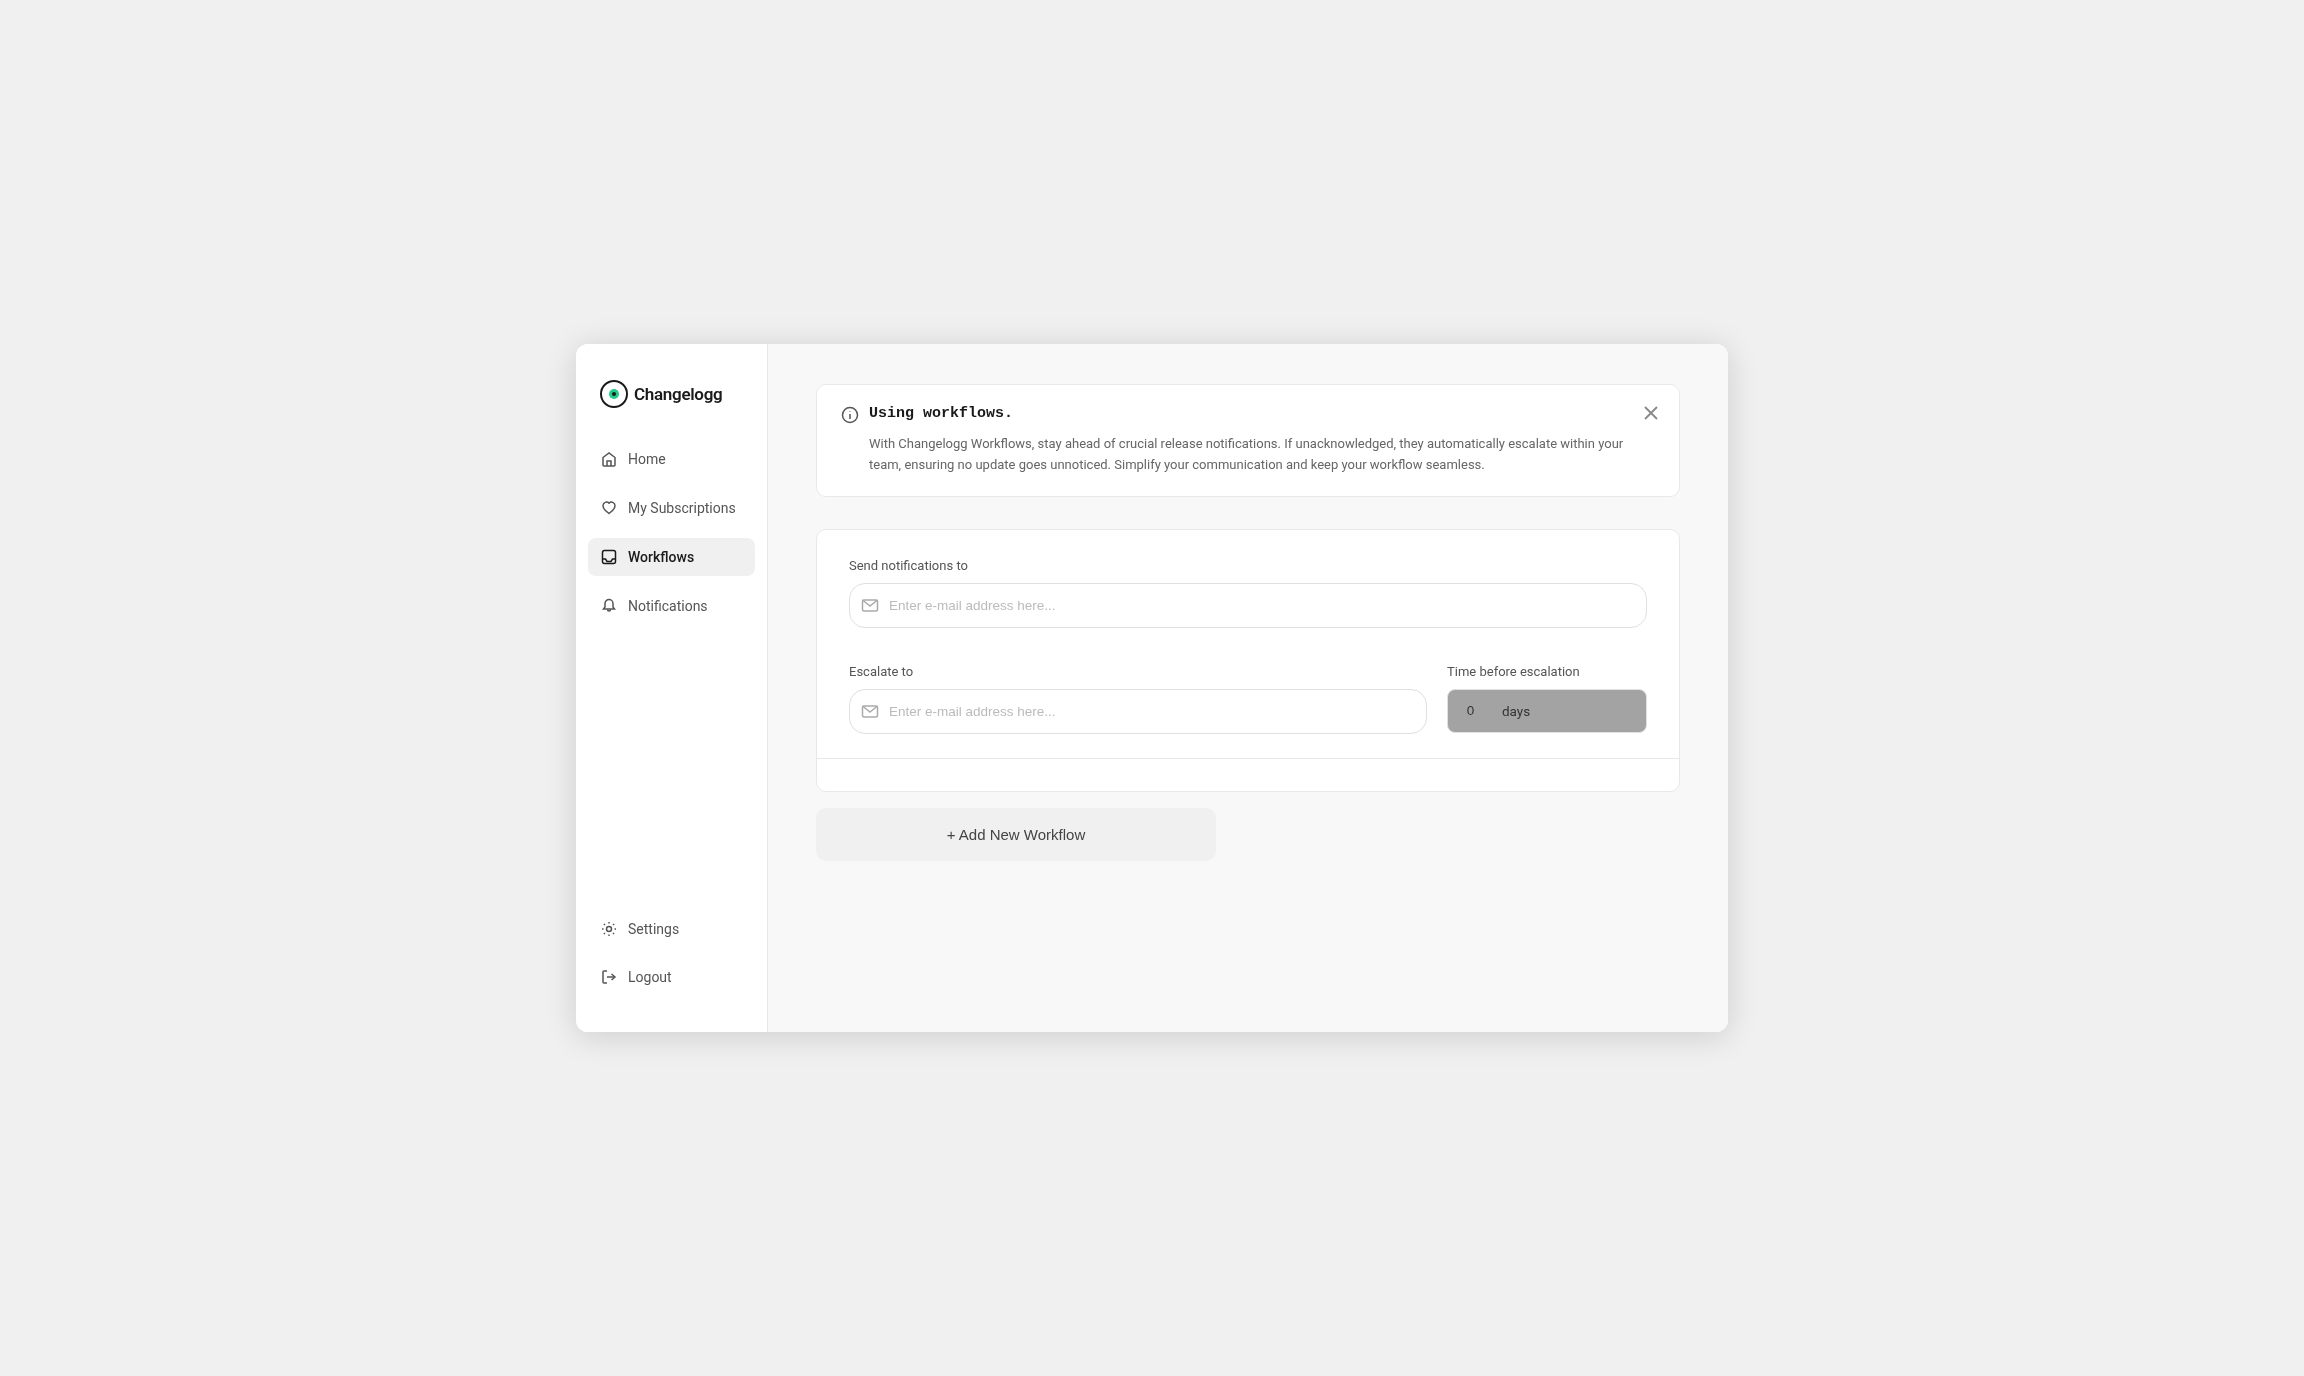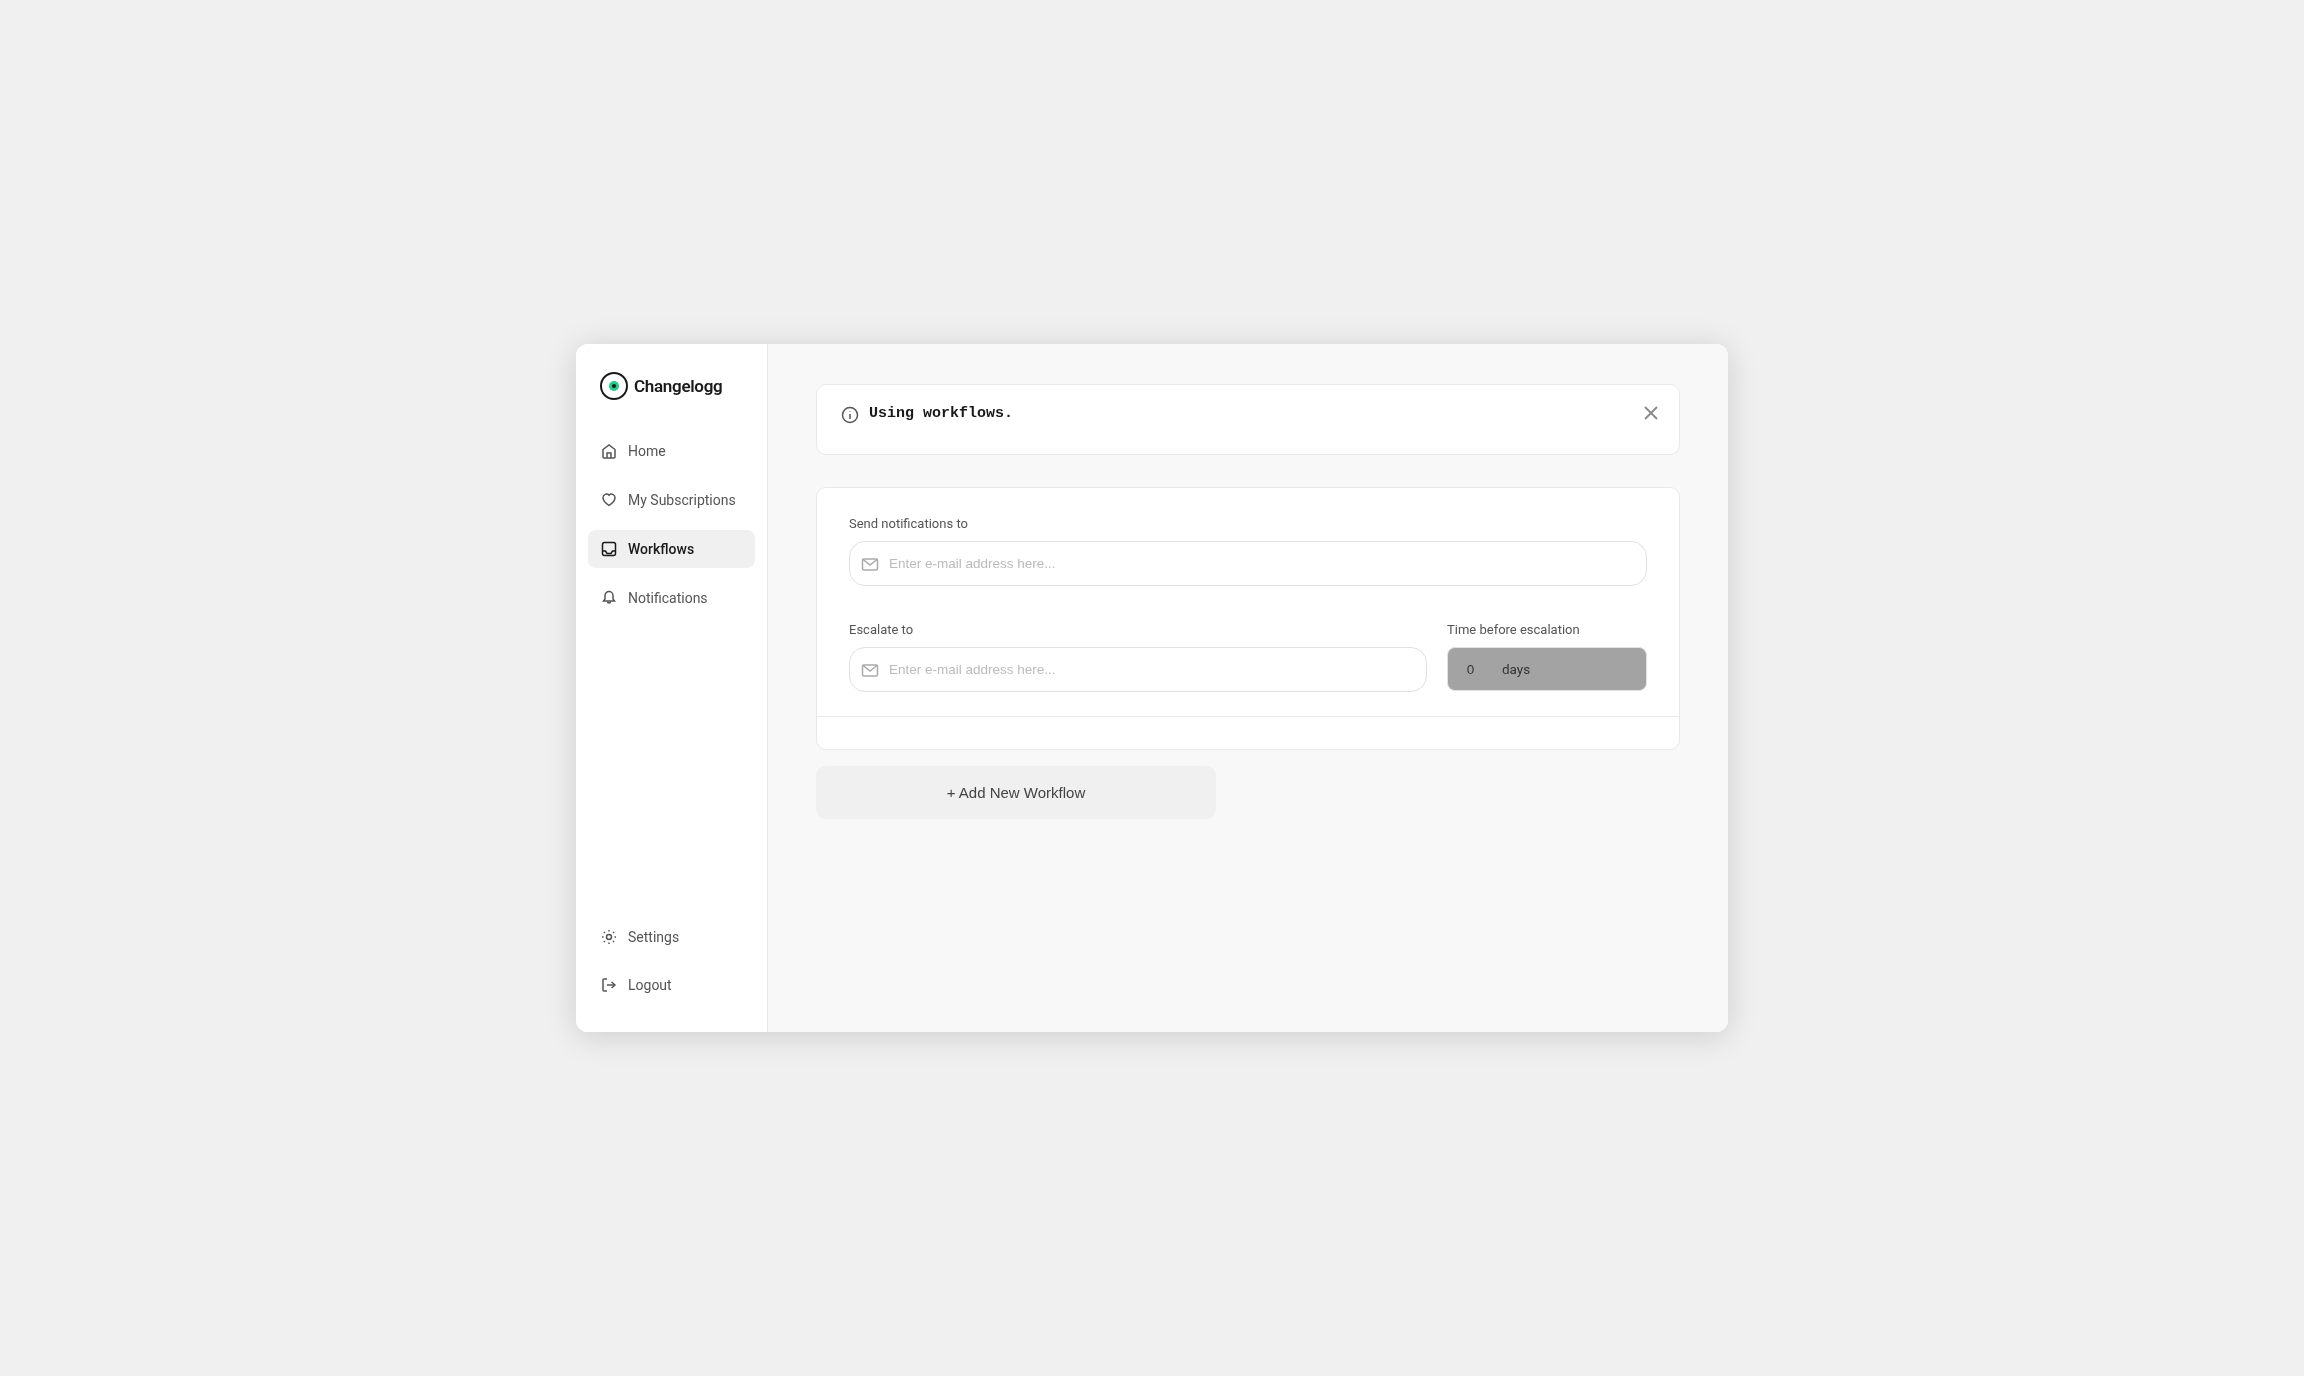--- a/index.html
+++ b/index.html
@@ -29,21 +29,21 @@
     }
 
     
     .sidebar {
       width: 192px;
       min-width: 192px;
       background: #ffffff;
       border-right: 1px solid #e8e8e8;
       display: flex;
       flex-direction: column;
-      padding: 28px 0;
+      padding: 36px 0;
     }
 
     .logo {
       display: flex;
       align-items: center;
       gap: 6px;
       padding: 0 24px 32px 24px;
     }
 
     .logo-icon {
@@ -367,20 +367,21 @@
   <main class="main-content">
 
     <div class="info-banner">
       <div class="info-banner-header">
         <svg class="info-circle-icon" viewBox="0 0 18 18" fill="none" stroke="#555" stroke-width="1.5">
           <circle cx="9" cy="9" r="7.5"></circle>
           <path d="M9 8v5M9 5.5v.5"></path>
         </svg>
         <span class="info-banner-title">Using workflows.</span>
       </div>
+      <p class="info-banner-text">With Changelogg Workflows, stay ahead of crucial release notifications. If unacknowledged, they automatically escalate within your team, ensuring no update goes unnoticed. Simplify your communication and keep your workflow seamless.</p>
       <div class="info-banner-close">
         <svg width="14" height="14" viewBox="0 0 14 14" fill="none" stroke="#888" stroke-width="1.8">
           <path d="M1 1l12 12M13 1L1 13"></path>
         </svg>
       </div>
     </div>
 
     <div class="form-section">
 
       <div class="form-field">

